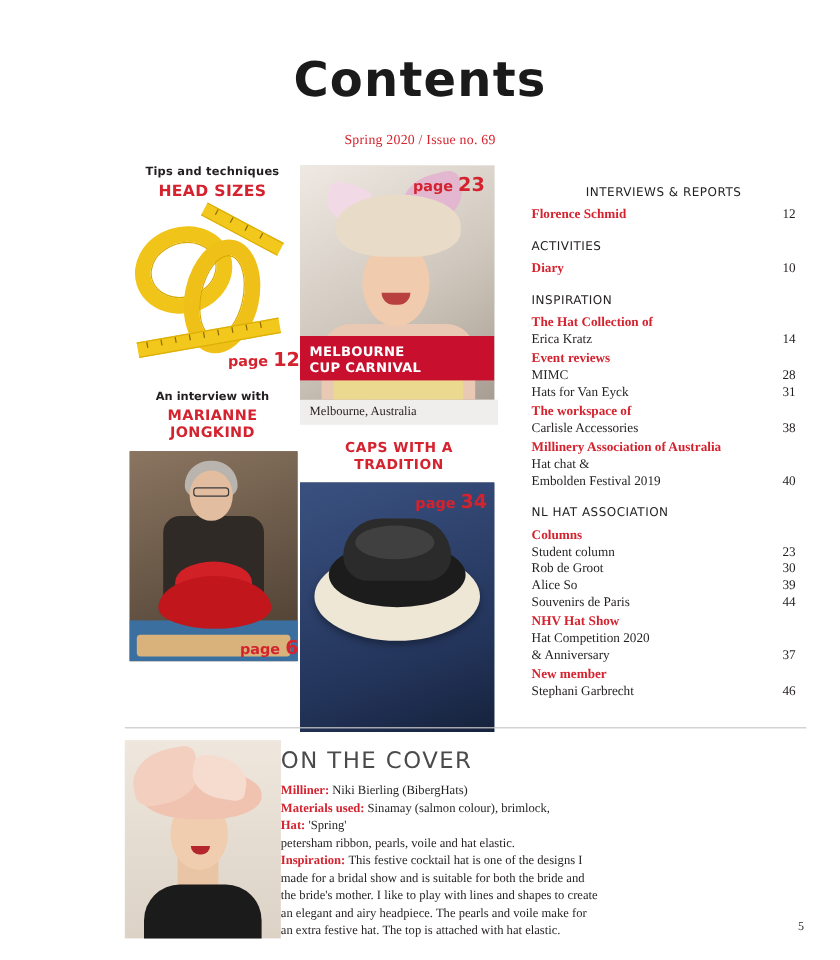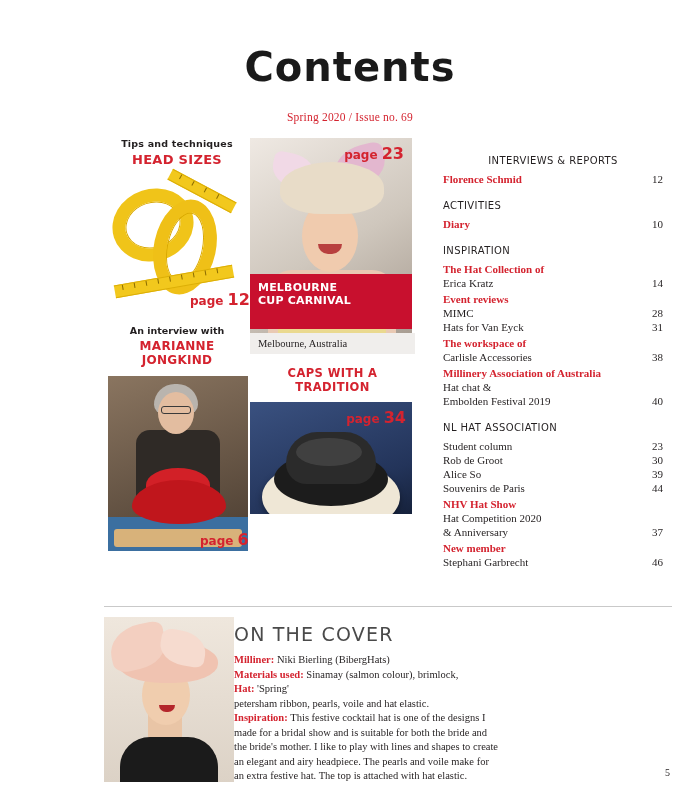--- a/index.html
+++ b/index.html
@@ -120,43 +120,43 @@
   }
   .mid-top .bg { position:absolute; inset:0; background:linear-gradient(150deg,#efe9e3 0%,#cfc7bd 55%,#a89d92 100%); }
   .mid-top .face { position:absolute; left:52px; top:62px; width:56px; height:72px; border-radius:50%; background:#f0cbae; }
   .mid-top .smile { position:absolute; left:68px; top:106px; width:24px; height:10px; border-radius:0 0 14px 14px; background:#b8403f; }
   .mid-top .hat { position:absolute; left:30px; top:24px; width:104px; height:52px; border-radius:50% 50% 40% 40%; background:#e8dcc8; }
   .mid-top .feather { position:absolute; left:84px; top:8px; width:52px; height:40px; border-radius:60% 20% 60% 20%; background:#e3b7cf; transform:rotate(-14deg); }
   .mid-top .feather2 { position:absolute; left:22px; top:16px; width:44px; height:34px; border-radius:20% 60% 20% 60%; background:#f1d9e6; transform:rotate(12deg); }
   .mid-top .shoulders { position:absolute; left:18px; top:132px; width:128px; height:64px; background:#e9c9b3; border-radius:24px 24px 0 0; }
   .mid-top .dress { position:absolute; left:28px; top:150px; width:108px; height:46px; background:#ead98f; border-radius:20px 20px 0 0; }
   .mid-top .banner {
-    position:absolute; left:0; bottom:4px; width:100%;
-    background:#c8102e; color:#fff; padding:7px 8px 22px 8px;
+    position:absolute; left:0; bottom:16px; width:100%;
+    background:#c8102e; color:#fff; padding:7px 8px 4px 8px;
   }
   .mid-top .banner .t1 {
     font-family:"DejaVu Sans", sans-serif; font-weight:bold; font-size:11px;
     line-height:13px; letter-spacing:.2px;
   }
   .mid-top .pagebox {
     position:absolute; right:0; top:0;
     background:rgba(255,255,255,.0); padding:6px 8px;
   }
   .mid-top .pagebox .page-tag { color:#d4232f; }
   .mid-subcap {
     background:#f0eeec; padding:5px 8px;
     font-family:"Liberation Serif", serif; font-size:10.5px; color:#231f20;
   }
   .mid-title {
     font-family:"DejaVu Sans", sans-serif; font-weight:bold;
     font-size:11.5px; color:#d4232f; letter-spacing:.4px;
     text-align:center; margin:12px 0 8px 0;
   }
   .mid-bottom {
-    position:relative; width:162px; height:112px; overflow:hidden;
+    position:relative; width:162px; height:208px; overflow:hidden;
     background:#2a3b5e;
   }
   .mid-bottom .cloth { position:absolute; inset:0; background:linear-gradient(160deg,#3a5180 0%,#23345a 70%,#16223c 100%); }
   .mid-bottom .brim { position:absolute; left:12px; top:58px; width:138px; height:74px; border-radius:50%; background:#efe7d6; box-shadow:0 3px 6px rgba(0,0,0,.35); }
   .mid-bottom .band { position:absolute; left:24px; top:50px; width:114px; height:54px; border-radius:50%; background:#1c1c1c; }
   .mid-bottom .crown { position:absolute; left:36px; top:30px; width:90px; height:52px; border-radius:46px 46px 30px 30px; background:#2b2b2b; }
   .mid-bottom .crownhl { position:absolute; left:46px; top:36px; width:66px; height:28px; border-radius:50%; background:#4a4a4a; opacity:.7; }
   .mid-bottom .pagebox { position:absolute; right:6px; top:6px; }
   .mid-bottom .pagebox .page-tag { color:#d4232f; }
 
@@ -379,20 +379,24 @@
             <span class="txt">Hat chat &amp;</span>
             <span class="pg"></span>
           </div>
           <div class="line">
             <span class="txt">Embolden Festival 2019</span>
             <span class="pg">40</span>
           </div>
         </div>
         <div class="section">NL HAT ASSOCIATION</div>
         <div class="grp">
+          <div class="line">
+            <span class="txt bold-red">Columns</span>
+            <span class="pg"></span>
+          </div>
           <div class="line">
             <span class="txt">Student column</span>
             <span class="pg">23</span>
           </div>
           <div class="line">
             <span class="txt">Rob de Groot</span>
             <span class="pg">30</span>
           </div>
           <div class="line">
             <span class="txt">Alice So</span>

